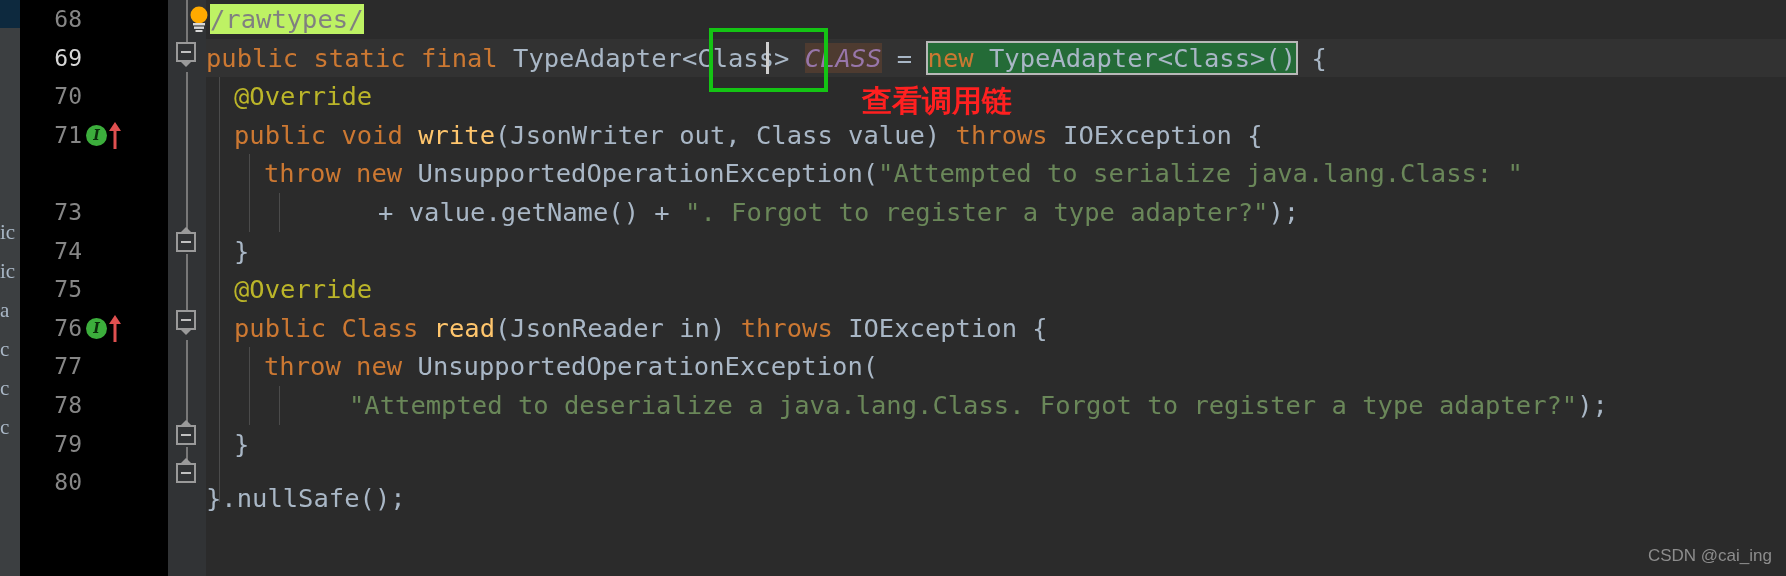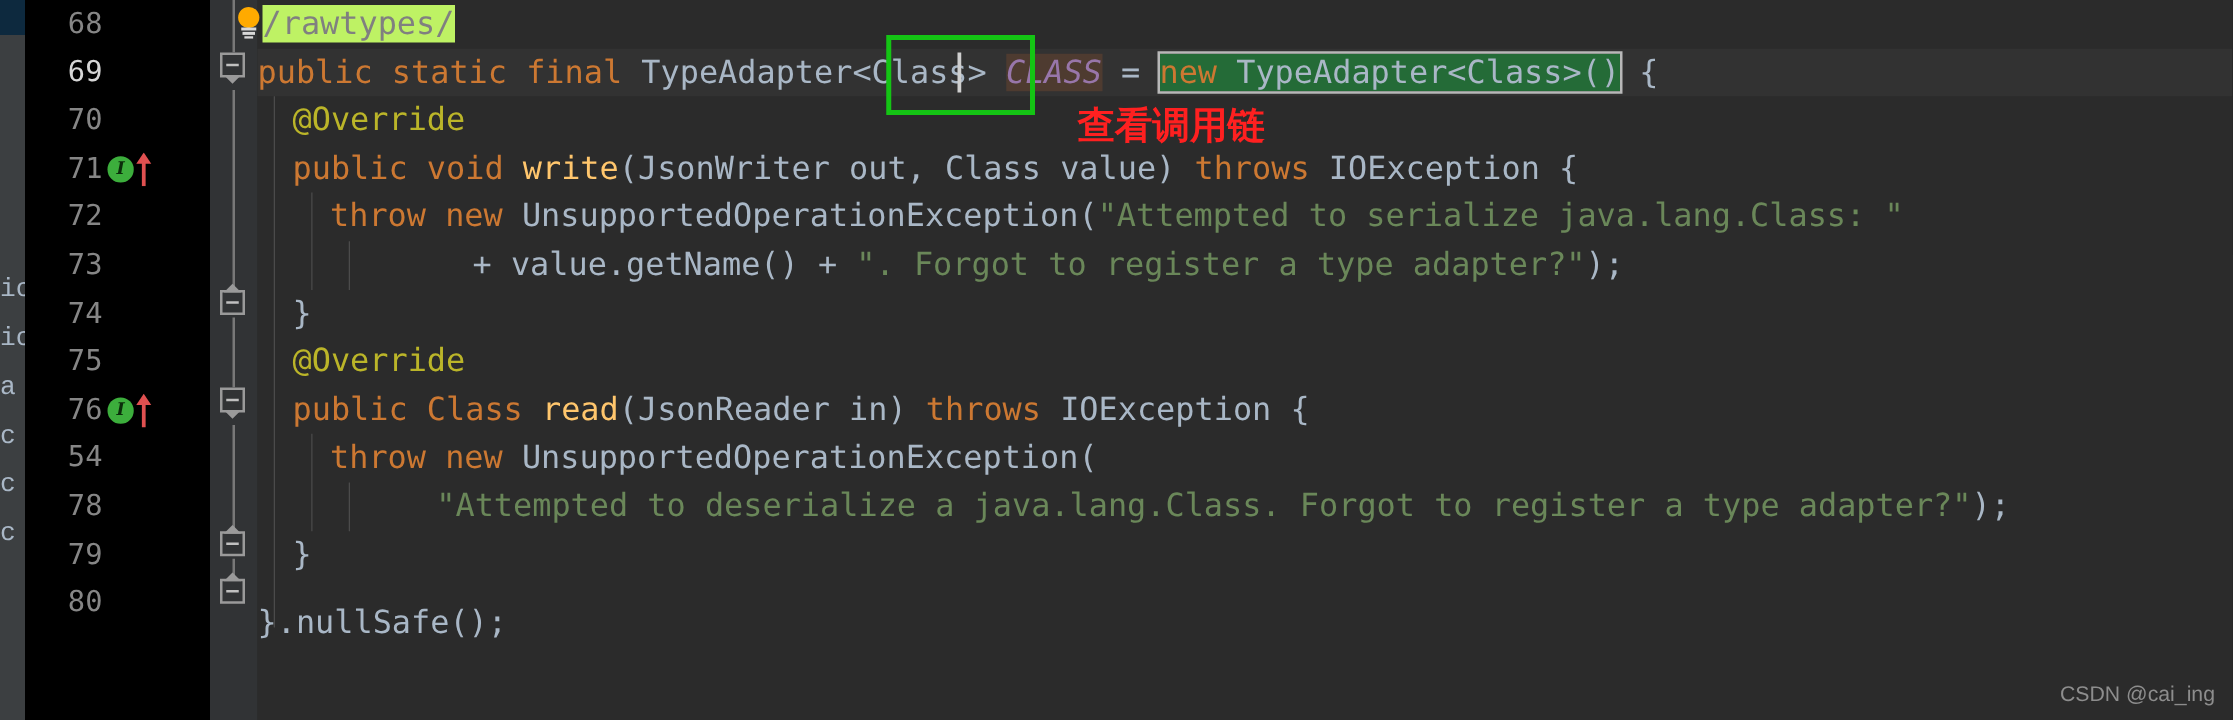--- a/index.html
+++ b/index.html
@@ -29,21 +29,21 @@
     left: 0; top: 0;
     width: 20px; height: 28px;
     background: #0d293e;
   }
   .left-sliver .frag {
     position: absolute;
     left: 0;
     width: 22px;
     color: #a9b7c6;
     font-size: 21px;
-    font-family: Liberation Mono, monospace;
+    font-family: Liberation Serif, serif;
     line-height: 1;
     white-space: pre;
   }
 
   
   .gutter {
     position: absolute;
     left: 20px; top: 0;
     width: 148px; height: 576px;
     background: #000000;
@@ -258,44 +258,41 @@
     <div class="gutter-line" style="top:115.8px;">
       <div class="linenum">71</div>
       <div class="marker-impl">I</div>
       <div class="marker-arrow">
         <svg width="14" height="27" viewBox="0 0 14 27">
           <line x1="7" y1="27" x2="7" y2="7" stroke="#e05050" stroke-width="3"></line>
           <polygon points="7,0 13,9 1,9" fill="#e05050"></polygon>
         </svg>
       </div>
     </div>
-    <div class="gutter-line" style="top:154.4px;">
-      <div class="linenum">72</div>
-    </div>
     <div class="gutter-line" style="top:193px;">
       <div class="linenum">73</div>
     </div>
     <div class="gutter-line" style="top:231.6px;">
       <div class="linenum">74</div>
     </div>
     <div class="gutter-line" style="top:270.2px;">
       <div class="linenum">75</div>
     </div>
     <div class="gutter-line" style="top:308.8px;">
       <div class="linenum">76</div>
       <div class="marker-impl">I</div>
       <div class="marker-arrow">
         <svg width="14" height="27" viewBox="0 0 14 27">
           <line x1="7" y1="27" x2="7" y2="7" stroke="#e05050" stroke-width="3"></line>
           <polygon points="7,0 13,9 1,9" fill="#e05050"></polygon>
         </svg>
       </div>
     </div>
     <div class="gutter-line" style="top:347.4px;">
-      <div class="linenum">54</div>
+      <div class="linenum">77</div>
     </div>
     <div class="gutter-line" style="top:386px;">
       <div class="linenum">78</div>
     </div>
     <div class="gutter-line" style="top:424.6px;">
       <div class="linenum">79</div>
     </div>
     <div class="gutter-line" style="top:463.2px;">
       <div class="linenum">80</div>
     </div>

